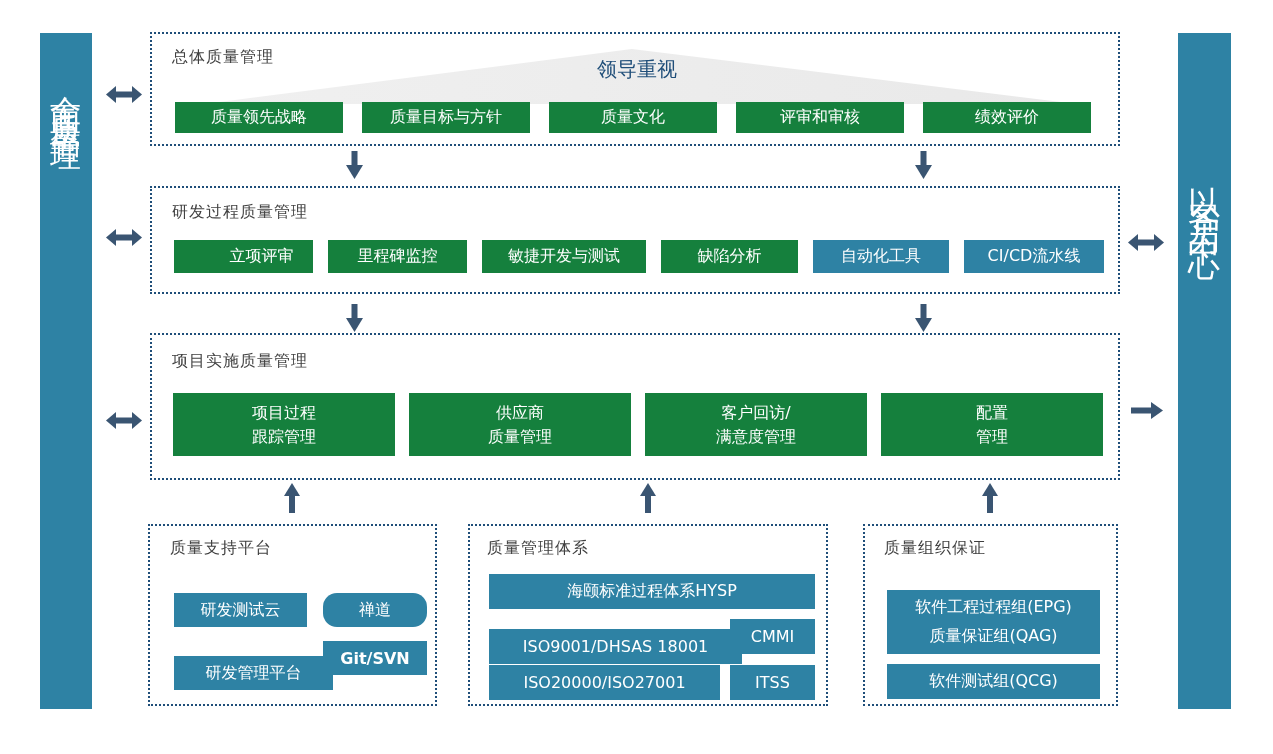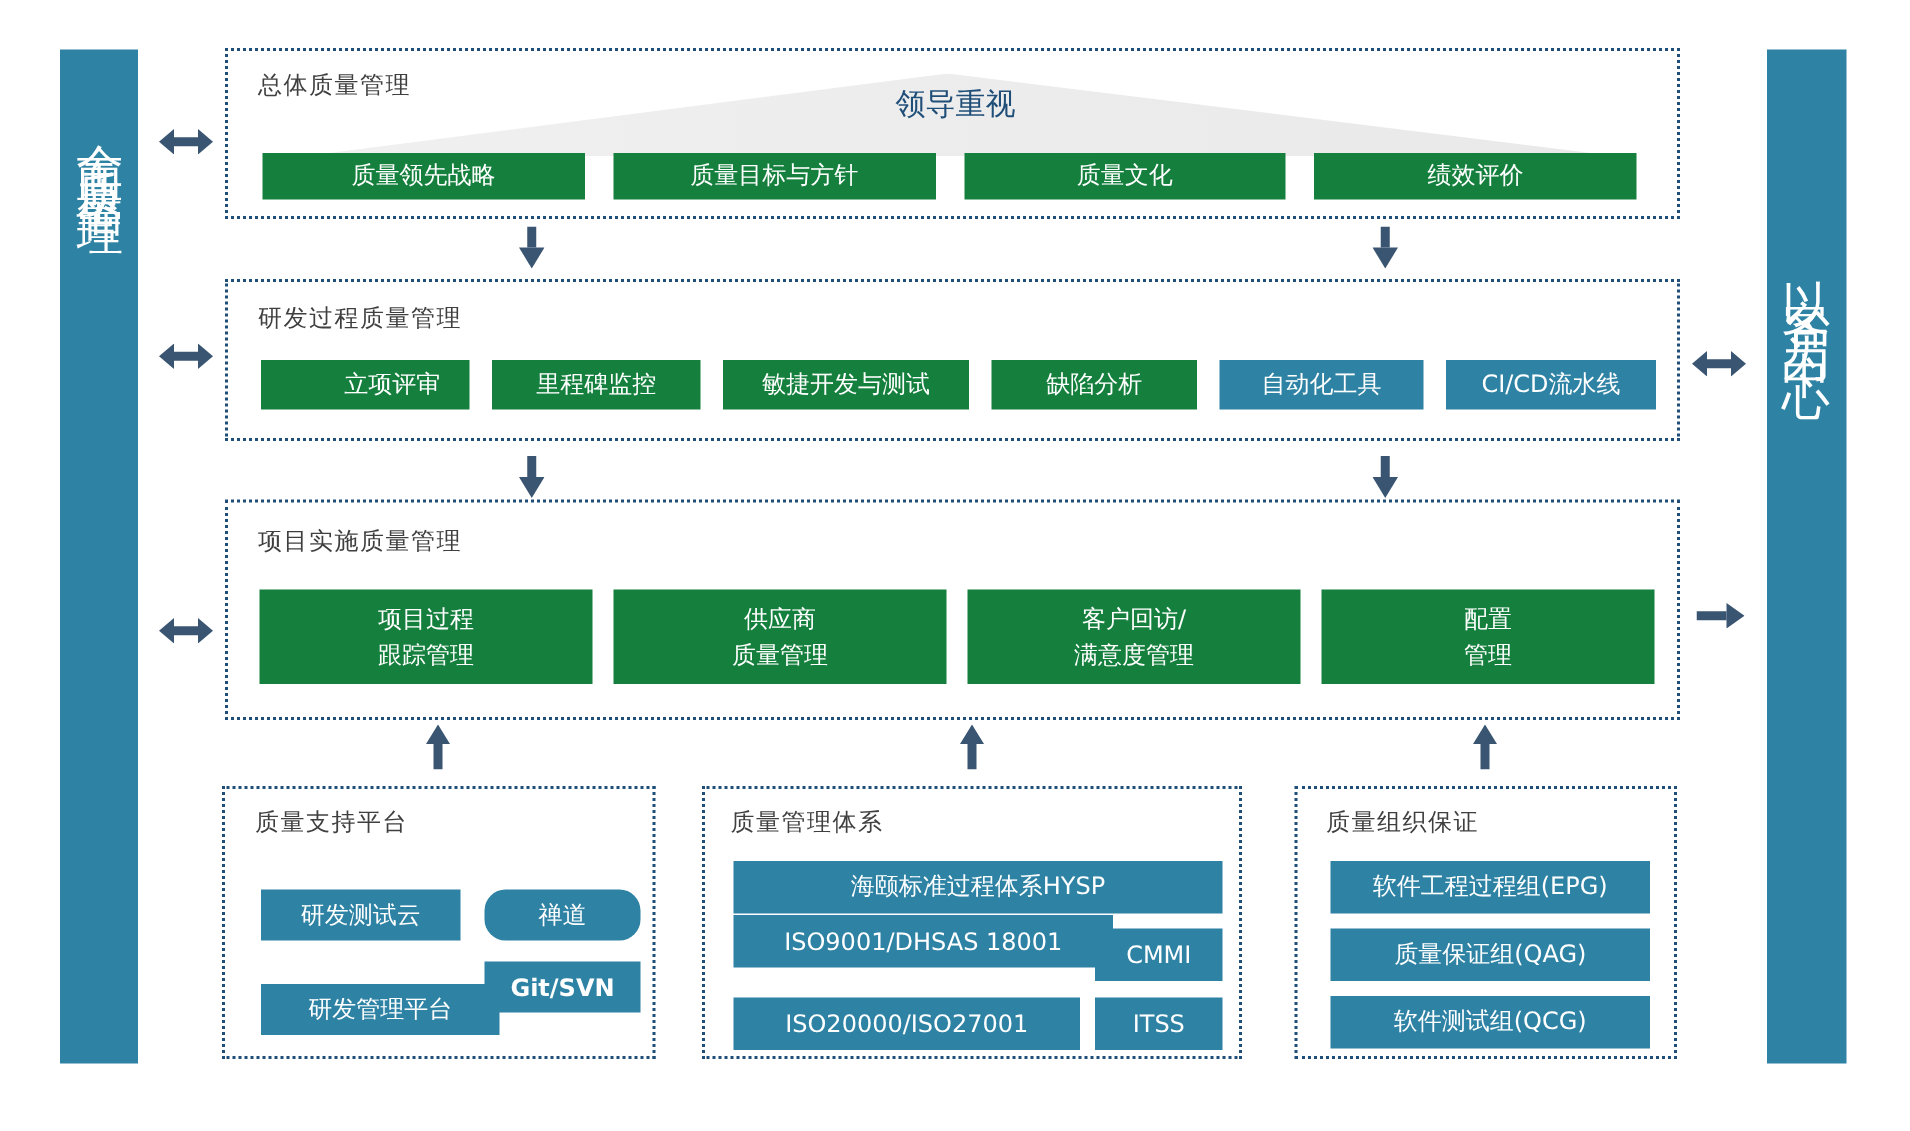--- a/index.html
+++ b/index.html
@@ -79,20 +79,21 @@
   </div>
 
   <div class="dotted-box" id="overall-box">
     <div class="triangle"></div>
     <div class="box-title">总体质量管理</div>
     <div class="banner">领导重视</div>
     <div class="btn-row">
       <div class="btn btn-navy">质量领先战略</div>
       <div class="btn btn-navy">质量目标与方针</div>
       <div class="btn btn-navy">质量文化</div>
+      <div class="btn btn-navy">评审和审核</div>
       <div class="btn btn-navy">绩效评价</div>
     </div>
   </div>
 
   <div class="arrow" style="left:346px; top:151px;">
     <svg width="17" height="28" viewBox="0 0 17 28">
         <rect x="5.5" y="0" width="6" height="14" fill="#3A5572"></rect>
         <polygon points="0,14 17,14 8.5,28" fill="#3A5572"></polygon>
       </svg>
   </div>
@@ -165,29 +166,29 @@
     <div class="box-title">质量支持平台</div>
     <div class="btn btn-teal p-btn" style="left:24px; top:67px; width:133px;">研发测试云</div>
     <div class="btn btn-teal p-btn" style="left:173px; top:67px; width:104px;border-radius:14px;">禅道</div>
     <div class="btn btn-teal p-btn" style="left:24px; top:130px; width:159px;">研发管理平台</div>
     <div class="btn btn-teal p-btn bold" style="left:173px; top:115px; width:104px;">Git/SVN</div>
   </div>
 
   <div class="dotted-box bottom-box" id="system-box">
     <div class="box-title" style="left:17px;">质量管理体系</div>
     <div class="btn btn-teal s-btn" style="left:19px; top:48px; width:326px;">海颐标准过程体系HYSP</div>
-    <div class="btn btn-teal s-btn" style="left:19px; top:84px; width:253px;">ISO9001/DHSAS 18001</div>
+    <div class="btn btn-teal s-btn" style="left:19px; top:103px; width:253px;">ISO9001/DHSAS 18001</div>
     <div class="btn btn-teal s-btn" style="left:260px; top:93px; width:85px;">CMMI</div>
     <div class="btn btn-teal s-btn" style="left:19px; top:139px; width:231px;">ISO20000/ISO27001</div>
     <div class="btn btn-teal s-btn" style="left:260px; top:139px; width:85px;">ITSS</div>
   </div>
 
   <div class="dotted-box bottom-box" id="org-box">
     <div class="box-title" style="left:19px;">质量组织保证</div>
-    <div class="btn btn-teal o-btn" style="top:48px;">软件工程过程组(EPG)</div>
+    <div class="btn btn-teal o-btn" style="top:64px;">软件工程过程组(EPG)</div>
     <div class="btn btn-teal o-btn" style="top:93px;">质量保证组(QAG)</div>
     <div class="btn btn-teal o-btn" style="top:138px;">软件测试组(QCG)</div>
   </div>
 
   <div class="arrow" style="left:106px; top:86px;">
     <svg width="36" height="17" viewBox="0 0 36 17">
         <polygon points="0,8.5 10,0 10,17" fill="#3A5572"></polygon>
         <rect x="10" y="5.5" width="16" height="6" fill="#3A5572"></rect>
         <polygon points="36,8.5 26,0 26,17" fill="#3A5572"></polygon>
       </svg>

